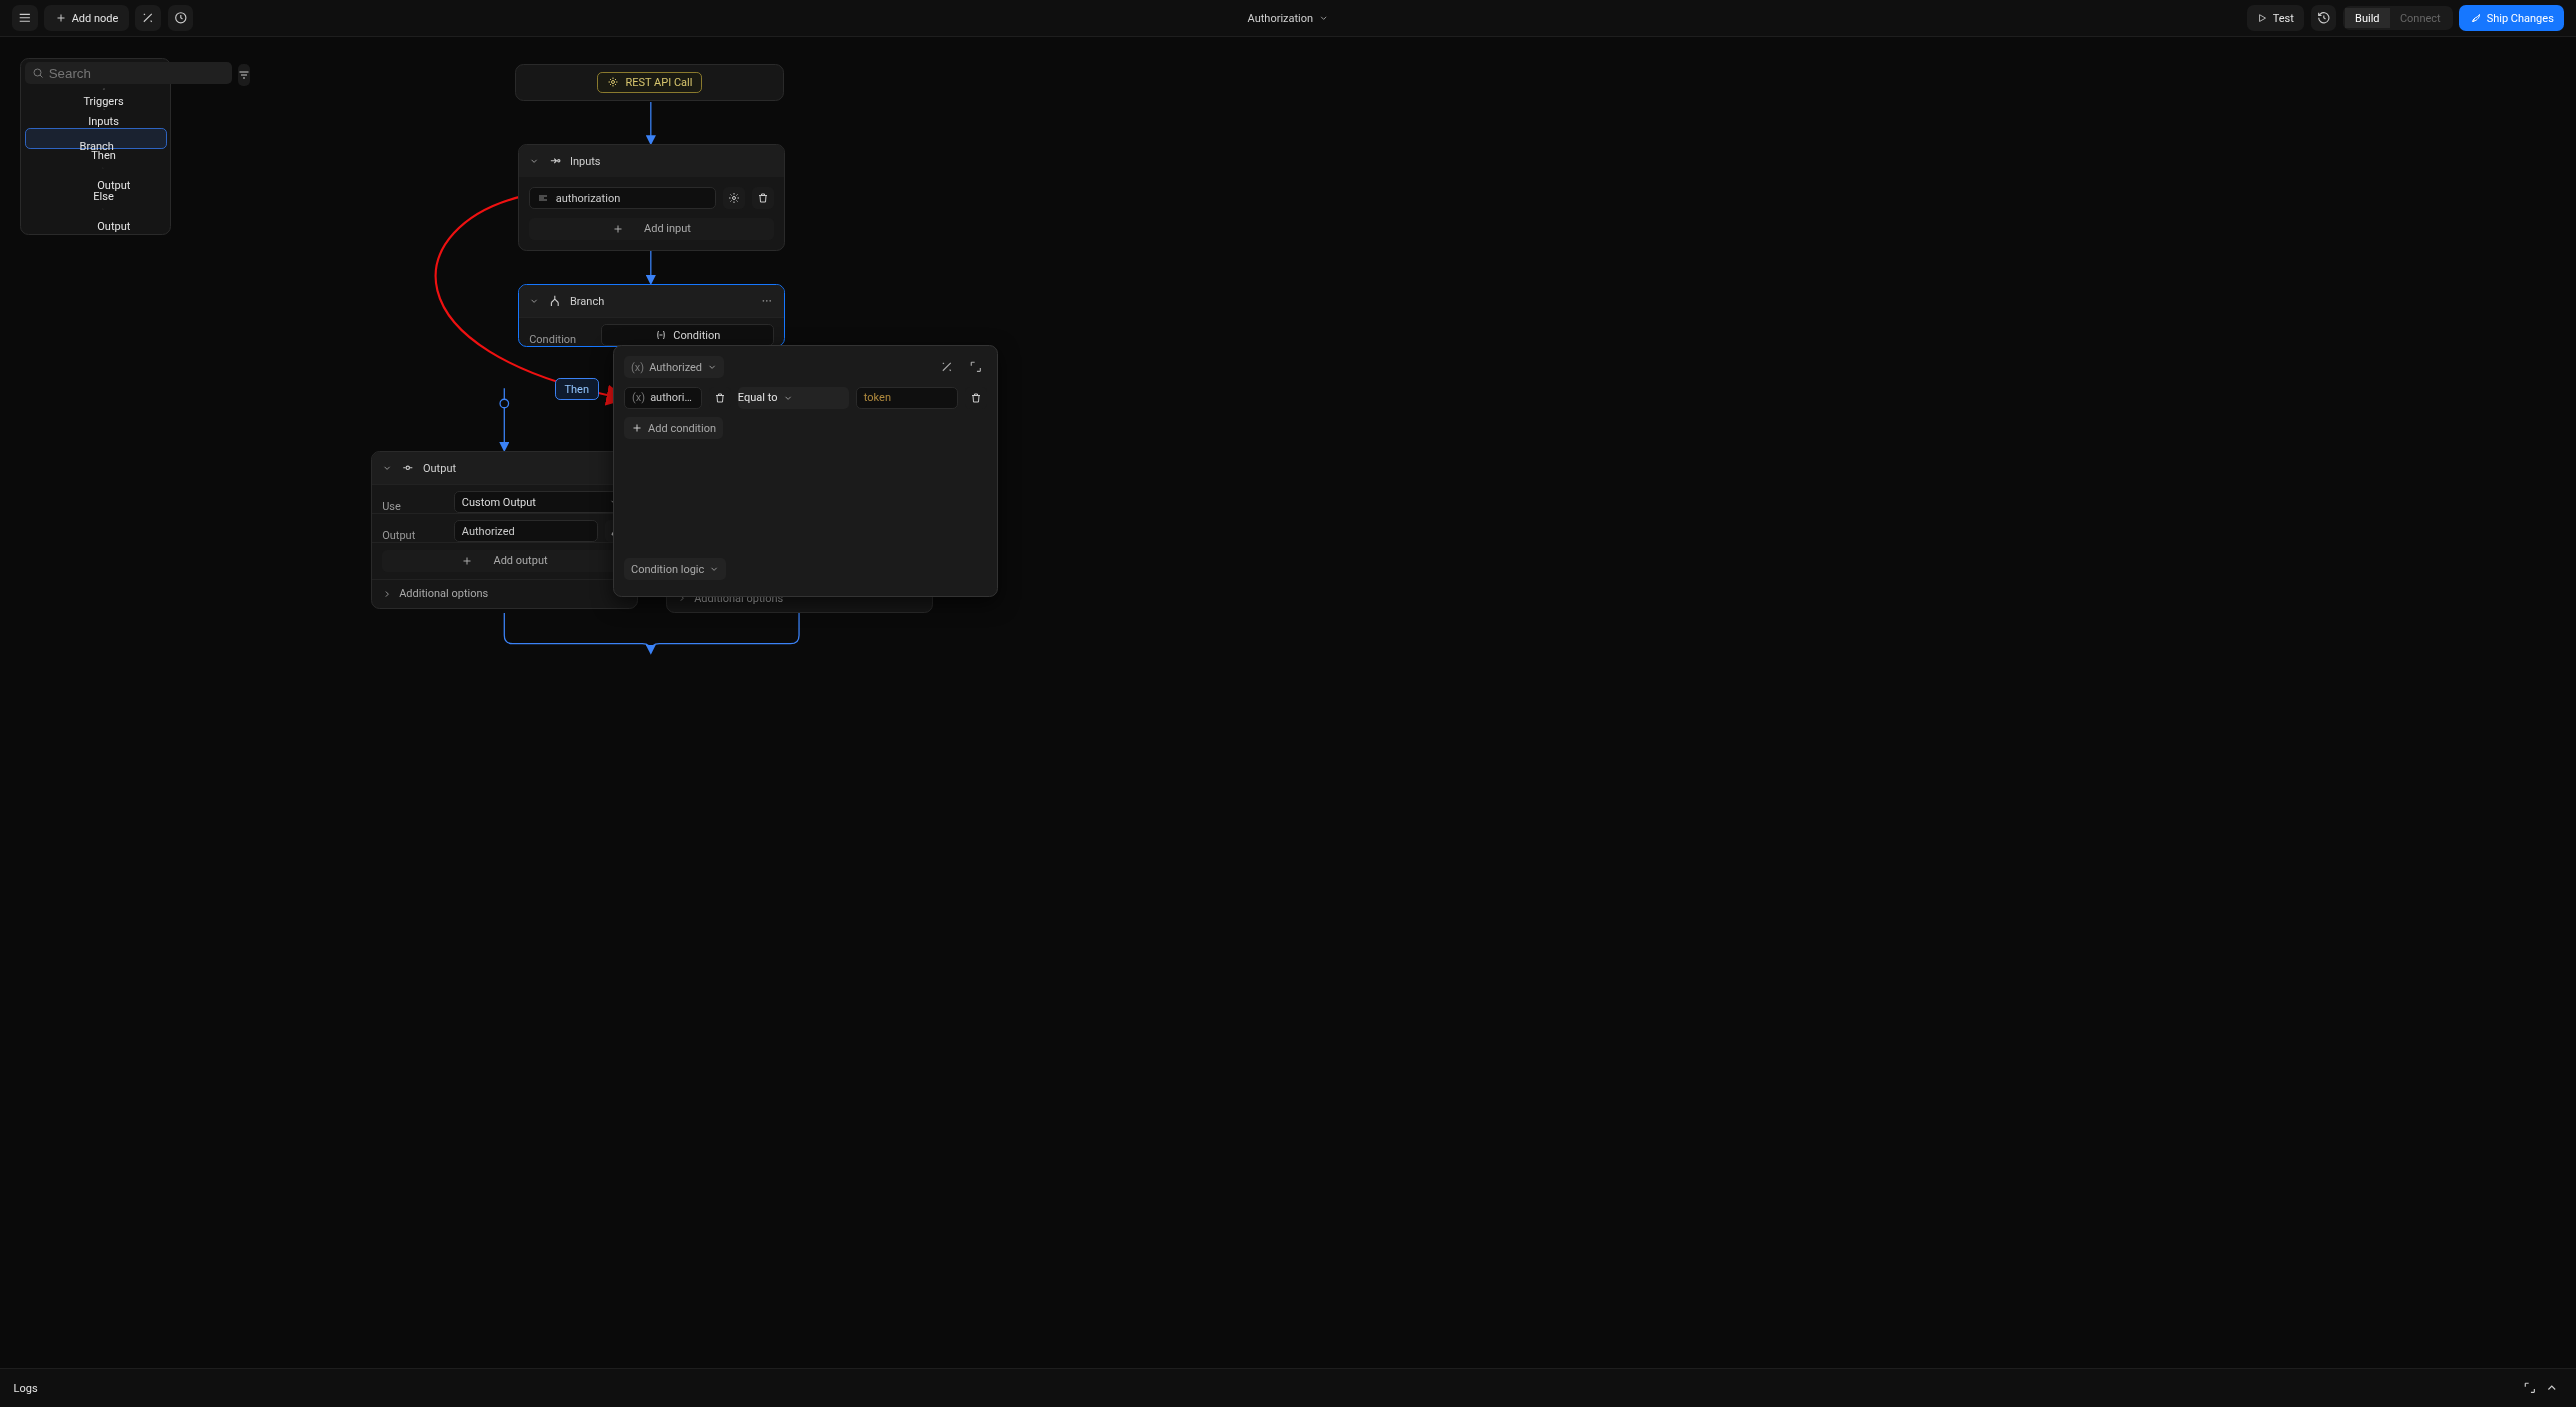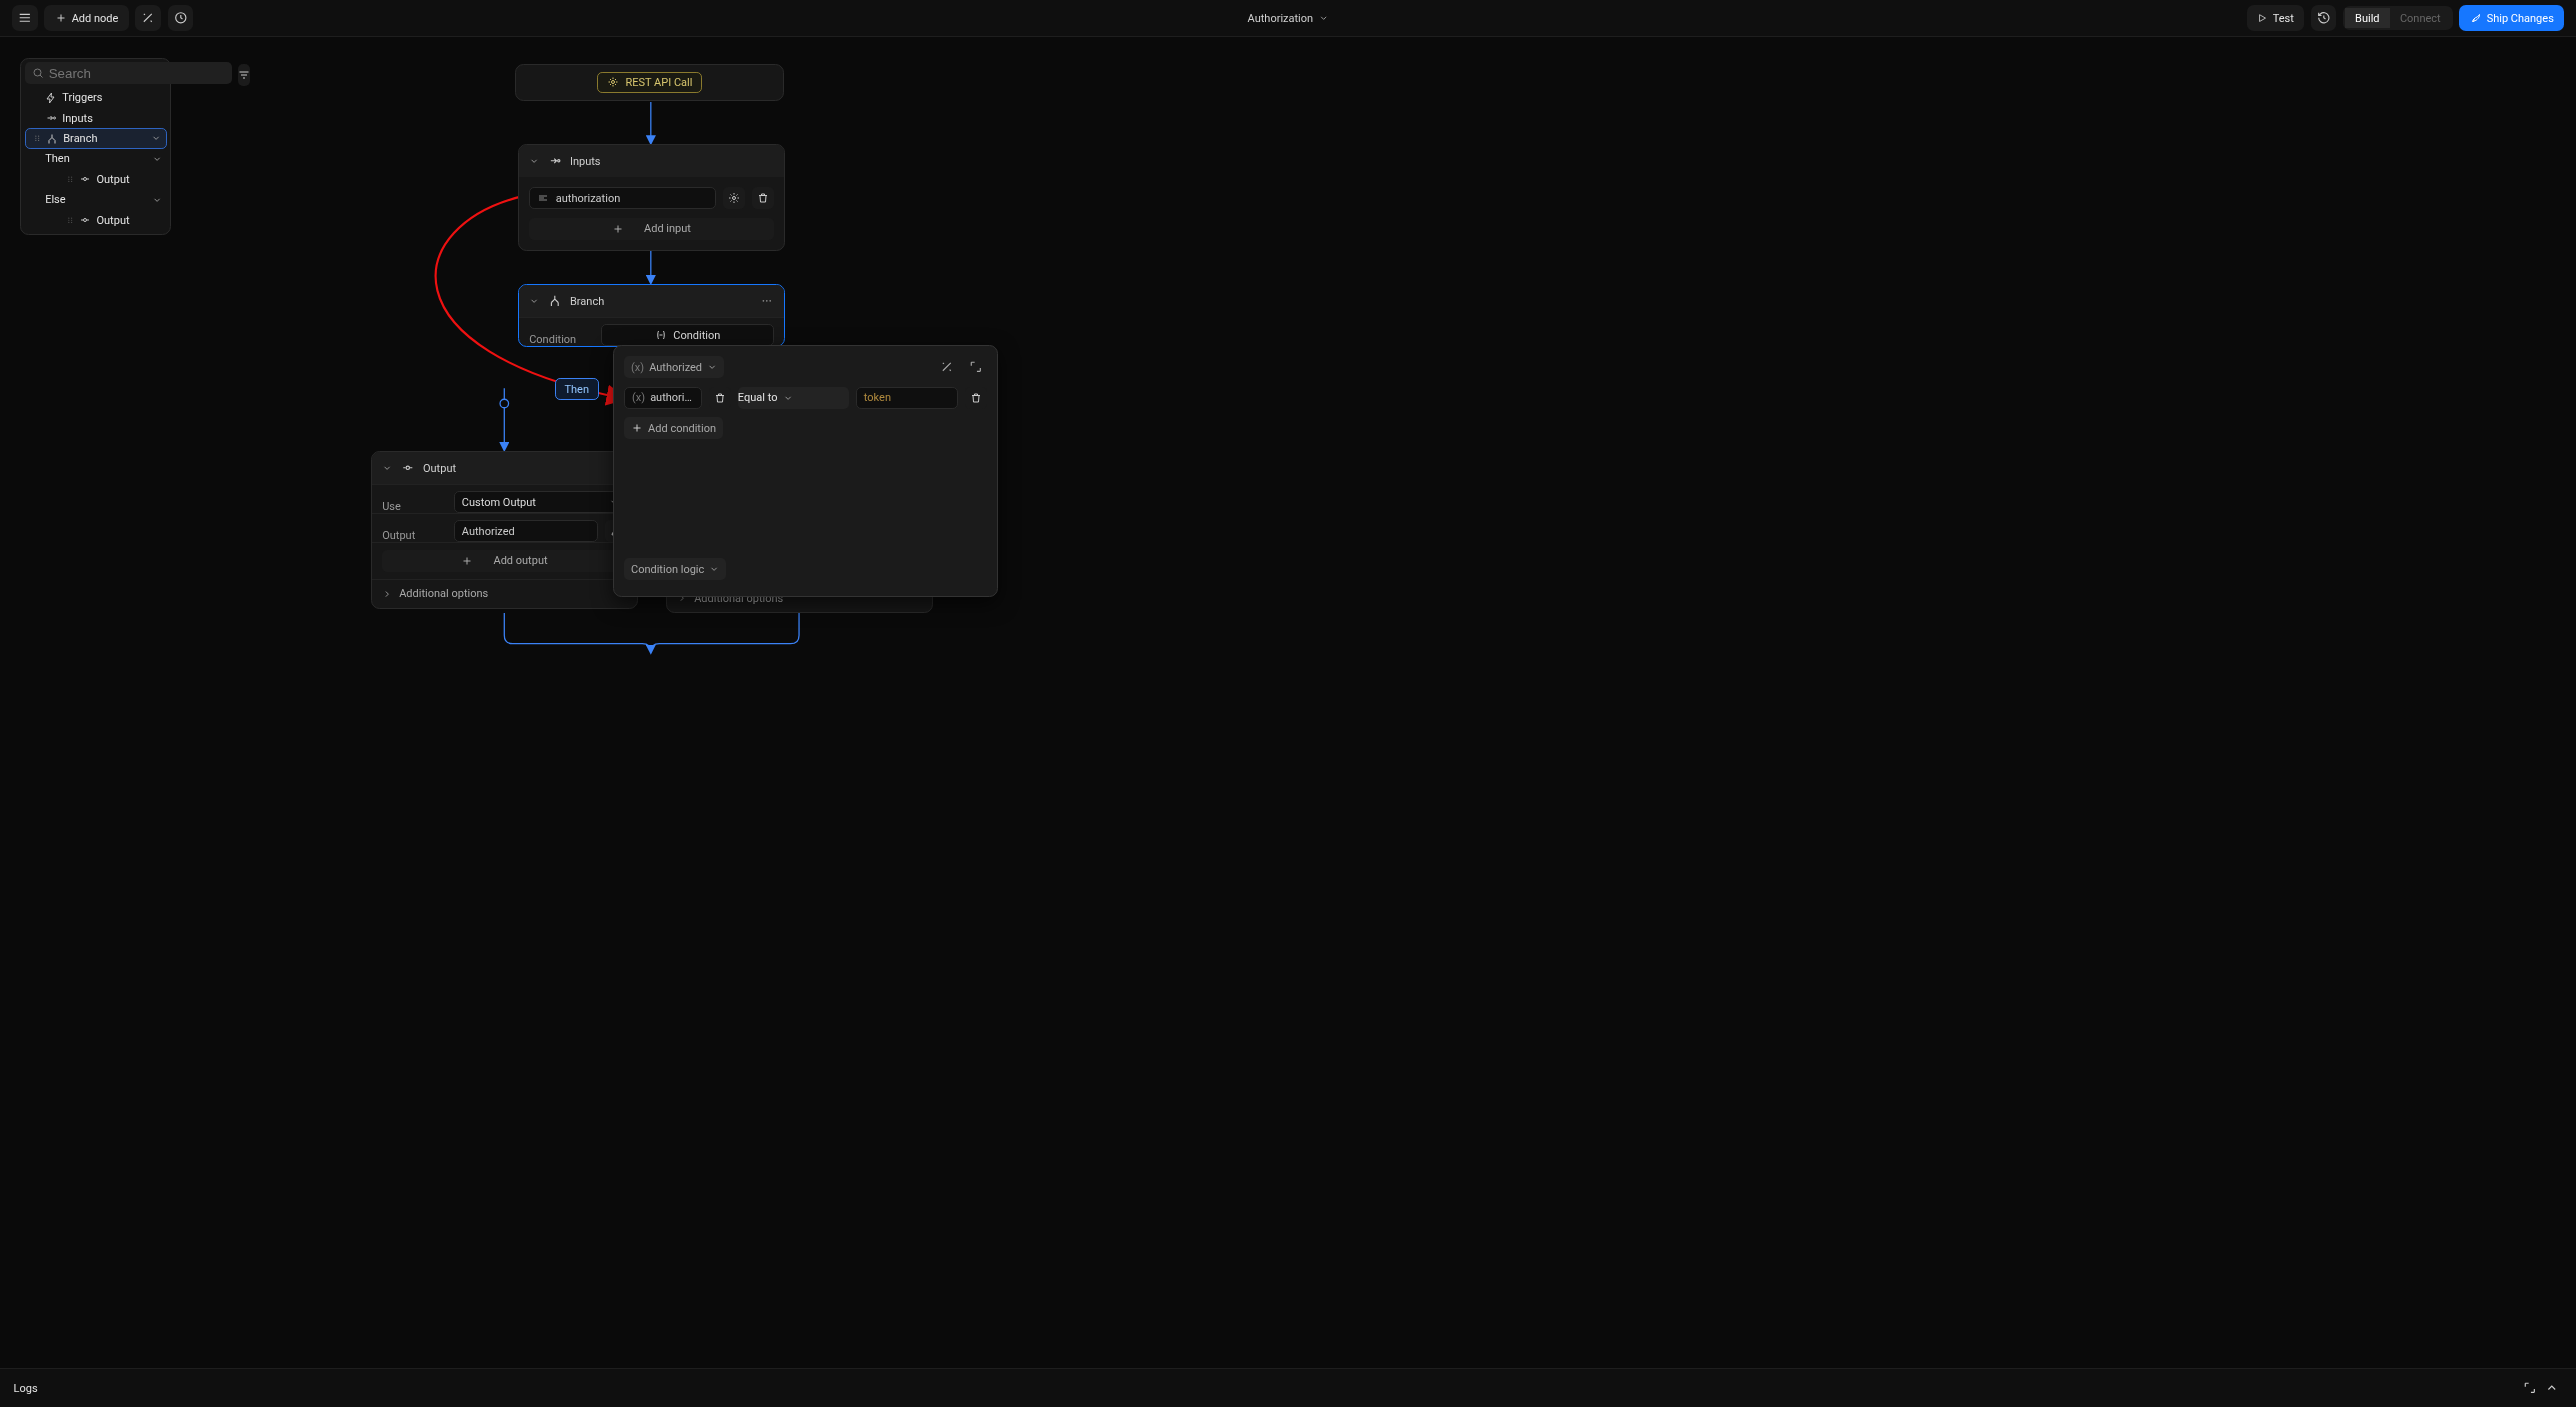--- a/index.html
+++ b/index.html
@@ -102,20 +102,21 @@
     flex: 1;
   }
   .tree-row {
     display: flex;
     align-items: center;
     gap: 5.1px;
     height: 20.4px;
     border-radius: 5.1px;
     padding: 0 5.1px;
     cursor: pointer;
+    flex-direction: column;
   }
   .tree-row.selected {
     background: #1a2230;
     border: 0.9px solid #2e64c2;
   }
   .tree-row .label { flex: 1; }
   .tree-indent1 { padding-left: 20.4px; }
   .tree-indent2 { padding-left: 41px; }
 
   

